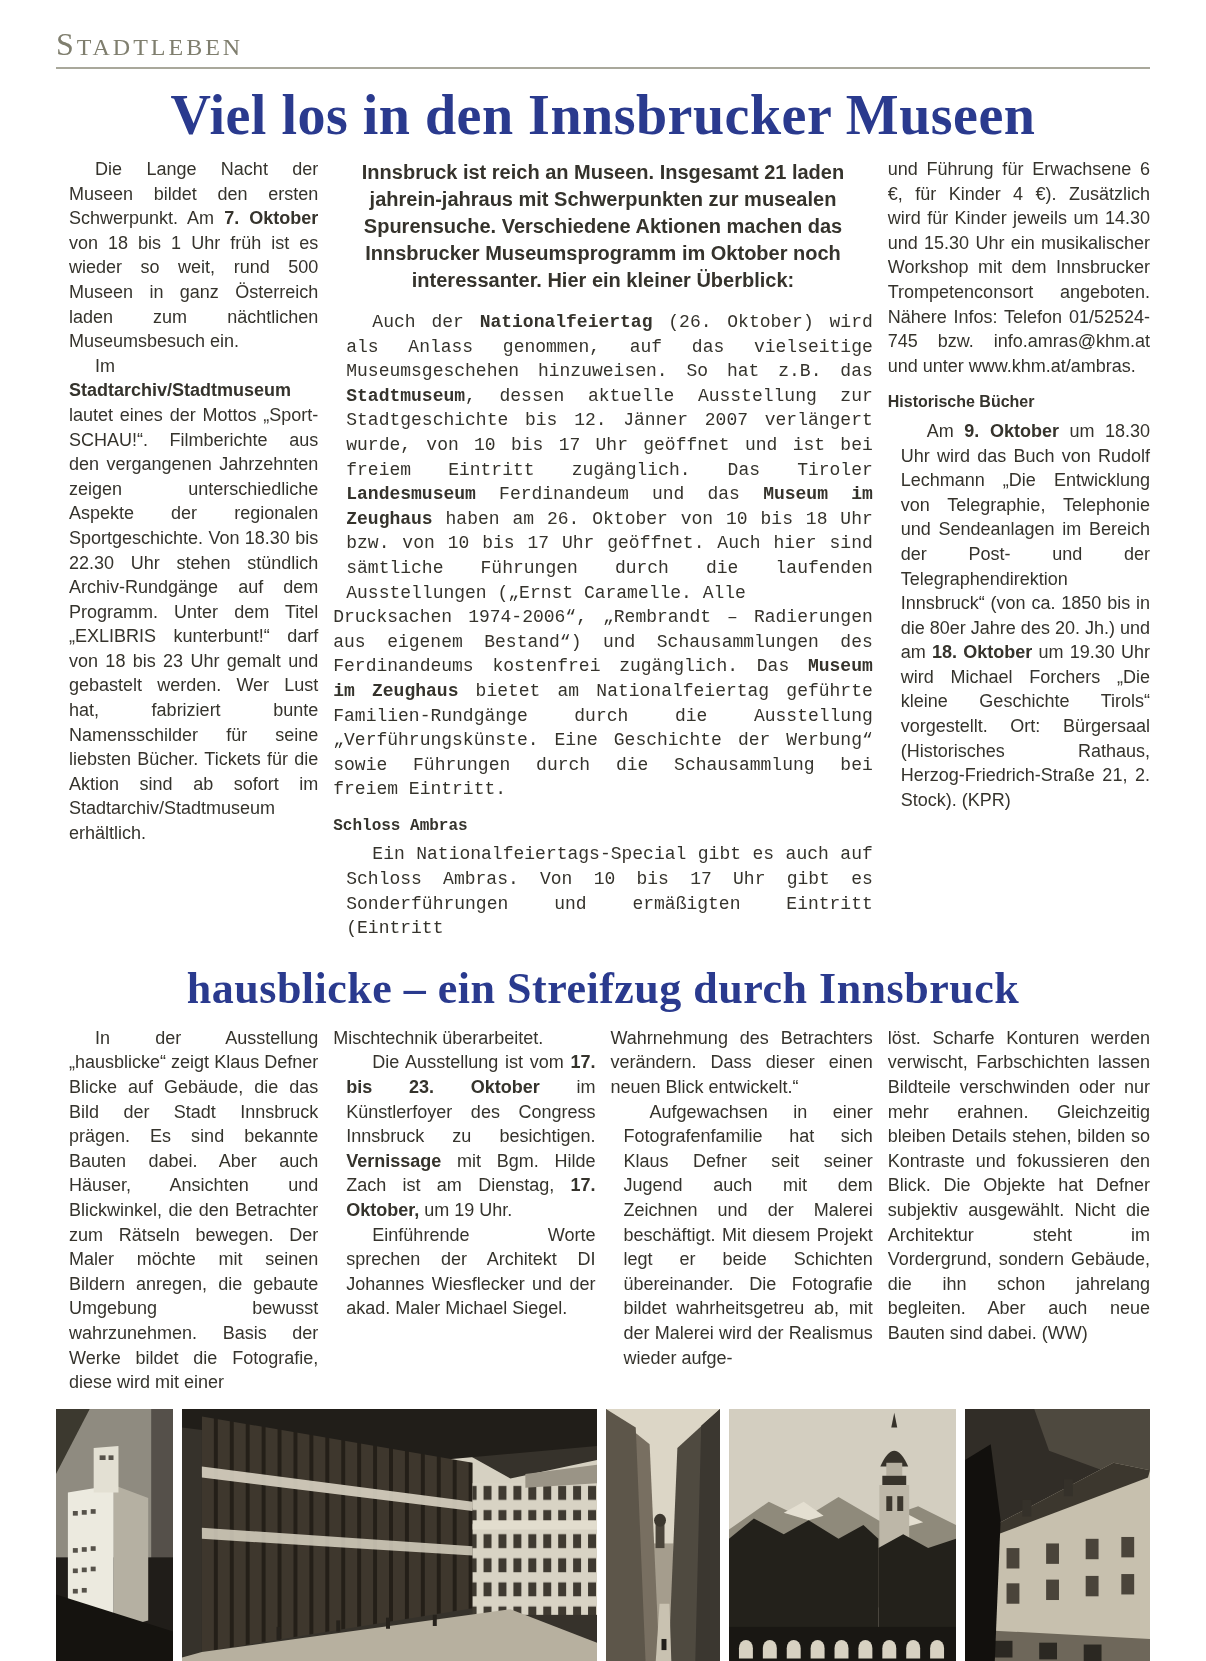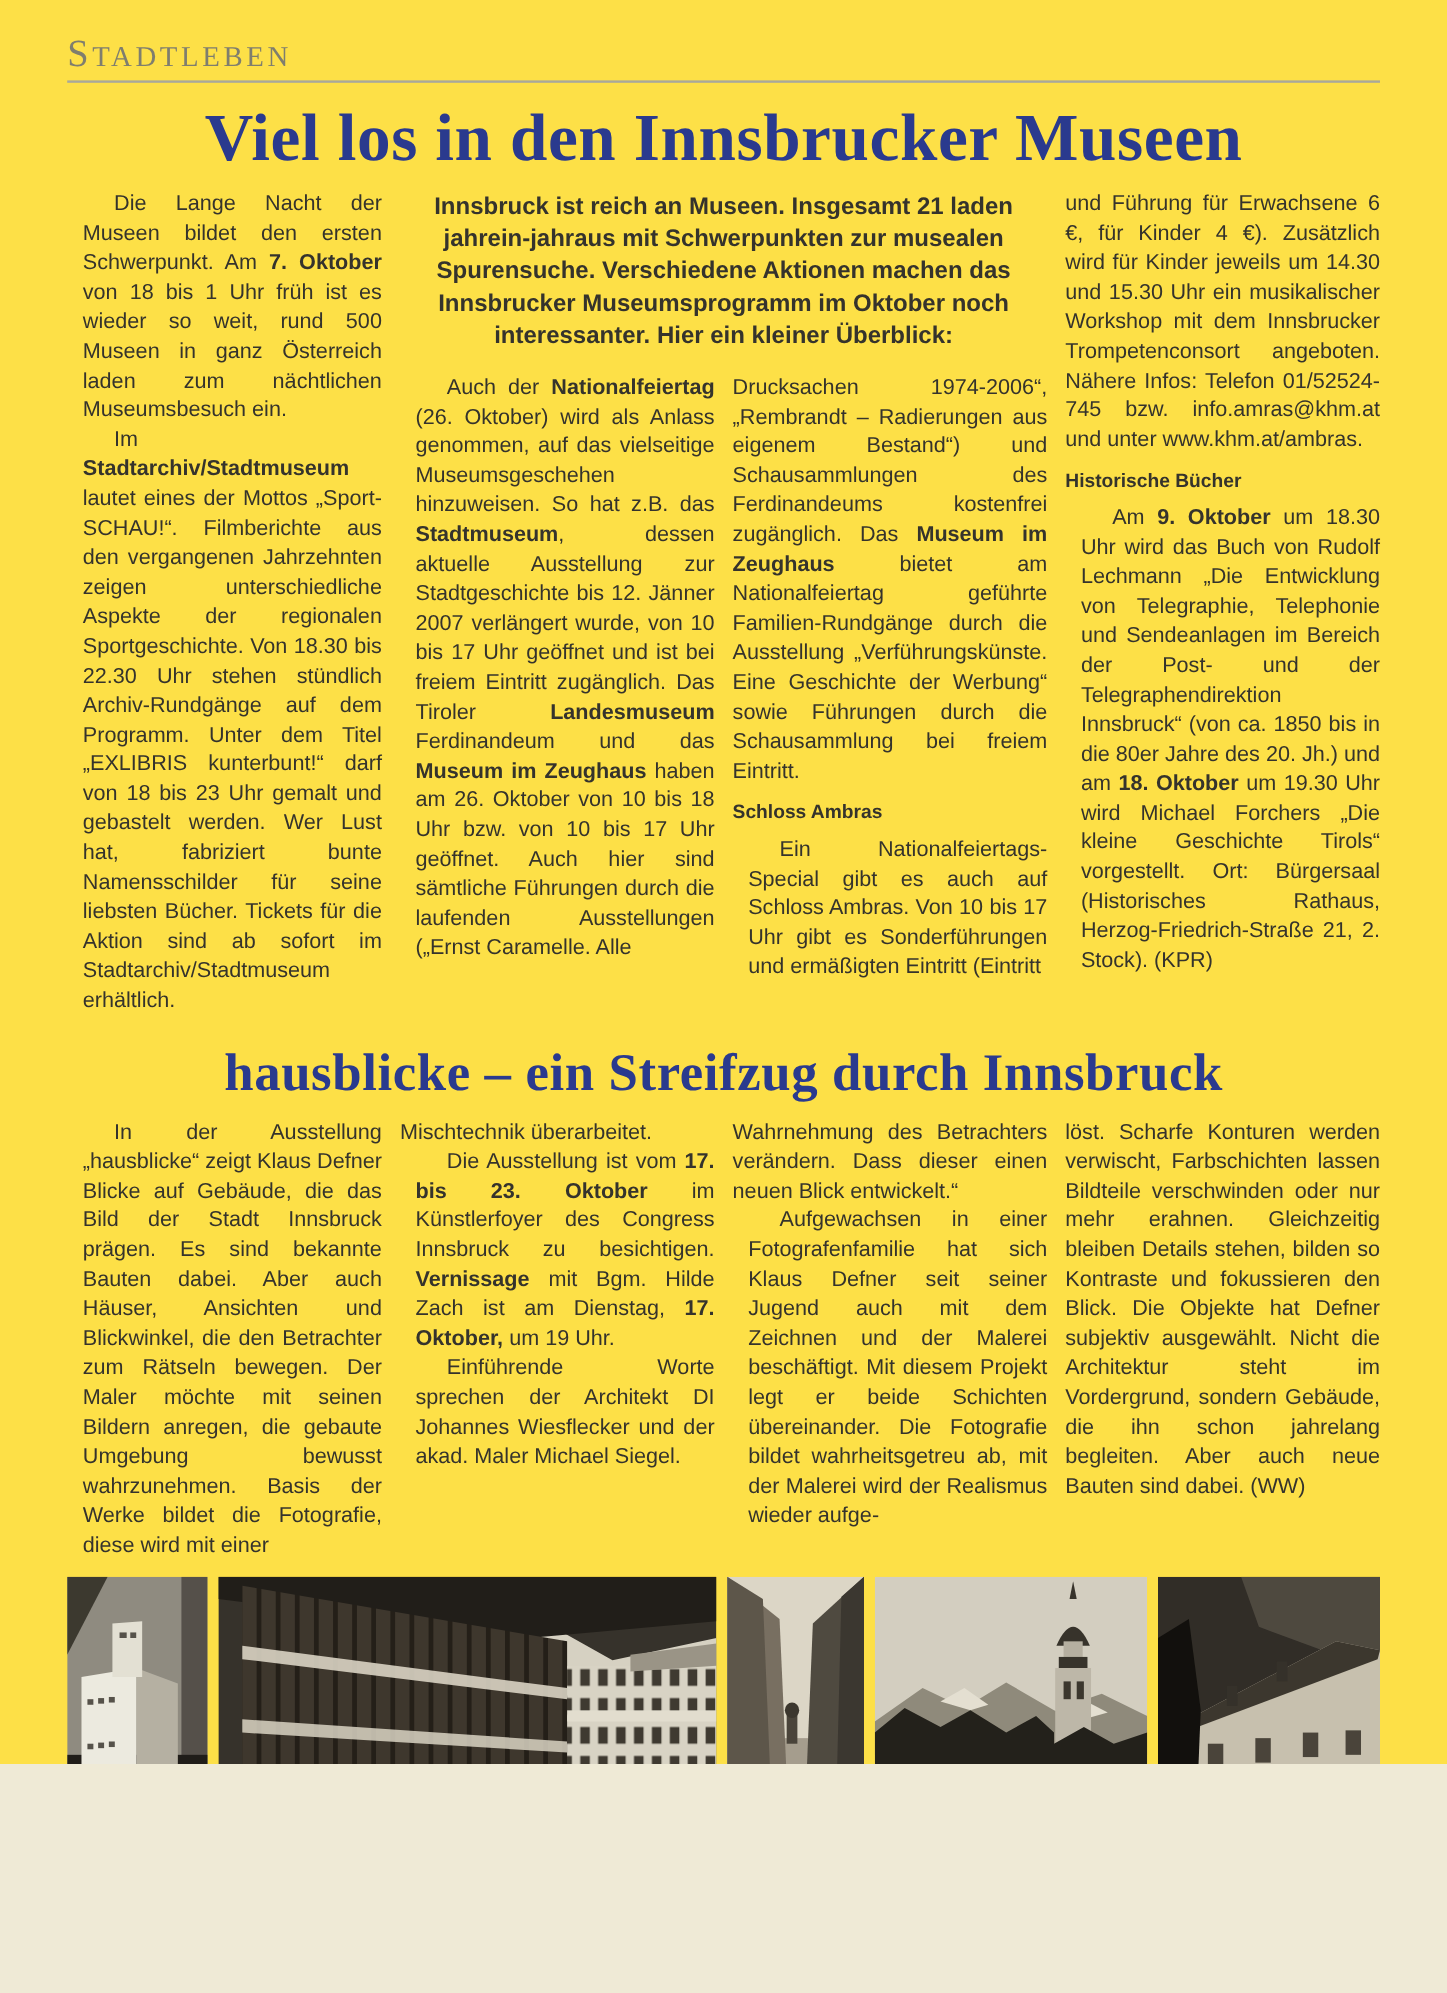--- a/index.html
+++ b/index.html
@@ -1,19 +1,19 @@
 <!DOCTYPE html>
 <html lang="de"><head>
 <meta charset="utf-8">
 <style>
   html,body{margin:0;padding:0;background:#efead6;}
   .page{
     position:relative;
-    width:1206px;height:1470px;
-    background:#fde047;
+    width:1206px;height:1661px;
+    background:#ffffff;
     overflow:hidden;
     box-sizing:border-box;
     padding:26px 56px 0 56px;
     font-family:"Liberation Sans", sans-serif;
     color:#35332c;
   }
   
   .kicker{
     font-family:"Liberation Serif", serif;
     font-size:24px;letter-spacing:3px;color:#7f7e6e;
@@ -21,21 +21,21 @@
   .kicker::first-letter{font-size:32px;}
   .top-rule{border:0;border-top:2px solid #a9a89b;margin:4px 0 0 0;}
   h1.headline,h2.headline{
     font-family:"Liberation Serif", serif;
     font-weight:bold;color:#2a3a8e;text-align:center;
     margin:14px 0 10px 0;font-size:56px;letter-spacing:0.5px;
   }
   h2.headline{margin:22px 0 12px 0;font-size:44px;}
   
   .cols4{display:grid;grid-template-columns:repeat(4,1fr);column-gap:15px;}
-  .cols2{display:grid;grid-template-columns:repeat(2,1fr);column-gap:15px;}
+  .cols2{display:grid;grid-template-columns:repeat(1,1fr);column-gap:15px;font-family:Liberation Mono, monospace;}
   .midspan{grid-column:2/4;}
   .bodycol p{
     margin:0;font-size:18px;line-height:24.6px;text-align:justify;
     hyphens:auto;-webkit-hyphens:auto;
   }
   .bodycol p.ind{text-indent:1.45em;margin-left:13px;}
   .bodycol p.subhead{
     text-align:left;font-weight:bold;font-size:16px;
     margin:12px 0 4px 0;text-indent:0;
   }

